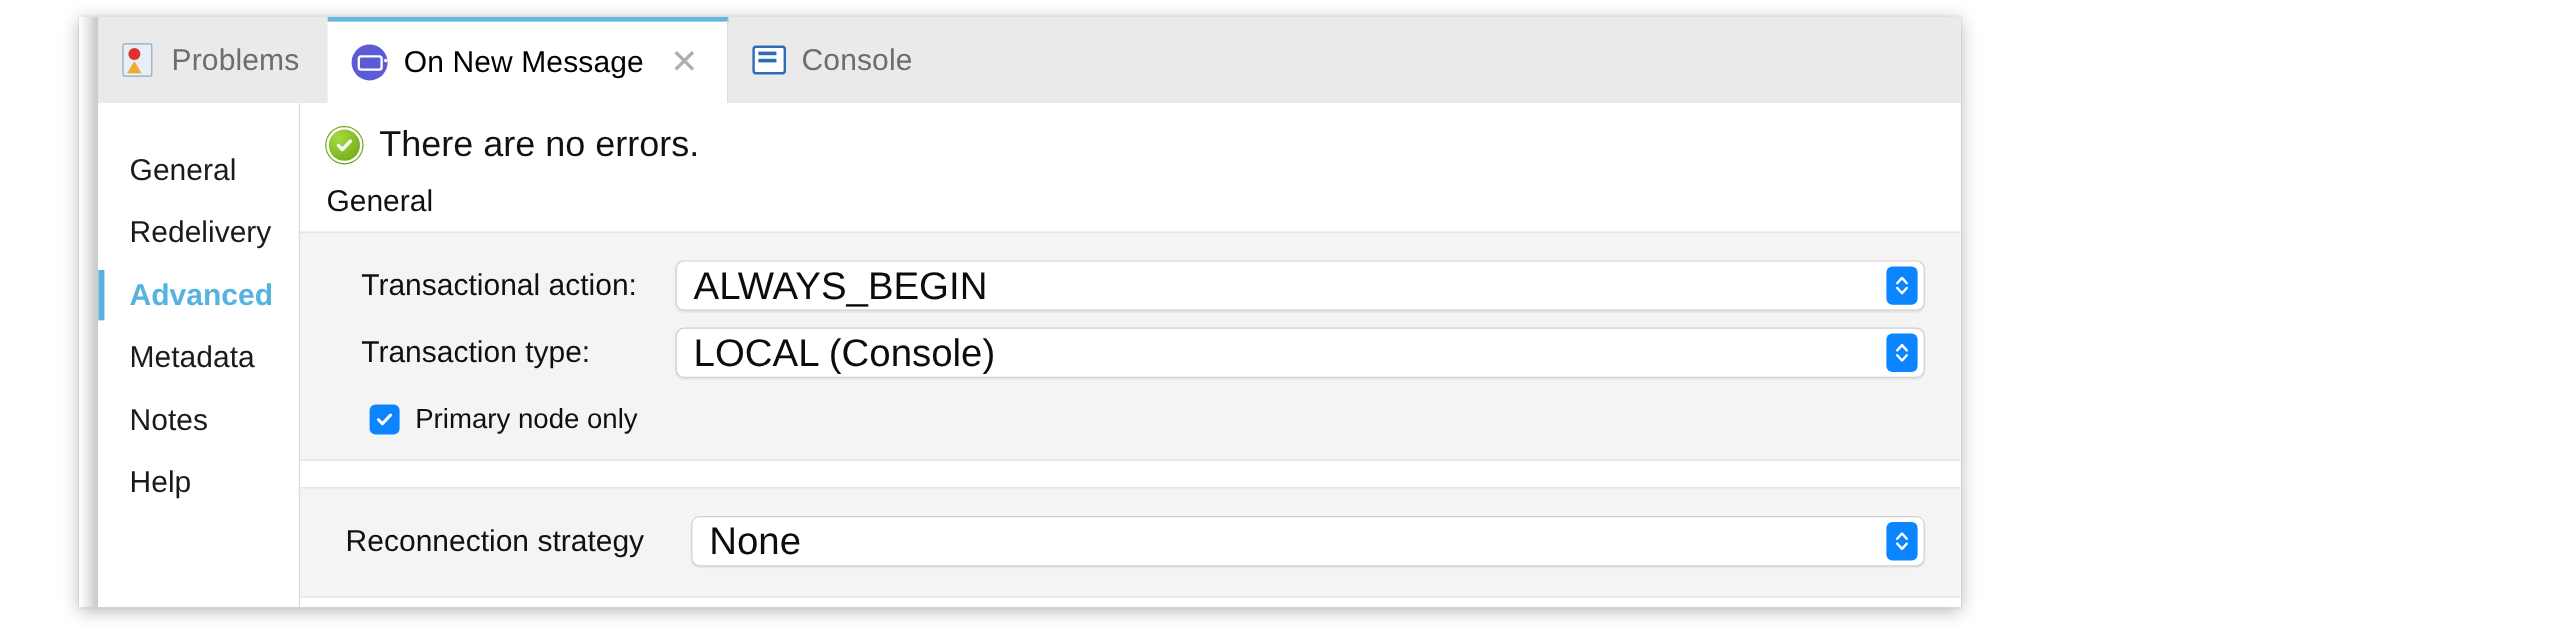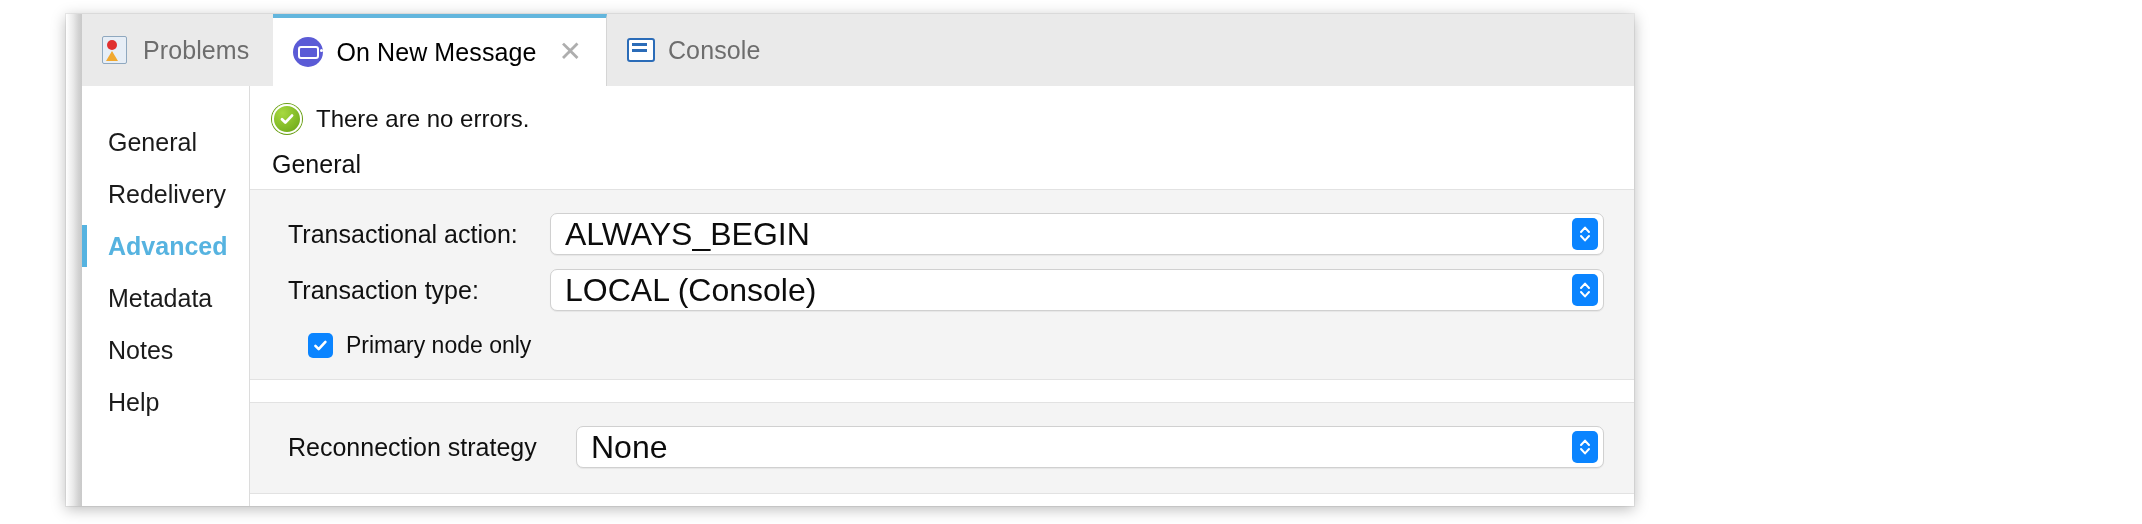--- a/index.html
+++ b/index.html
@@ -200,21 +200,21 @@
     background: #ffffff;
     overflow: hidden;
     position: relative;
   }
 
   .status-row {
     display: flex;
     align-items: center;
     gap: 14px;
     padding: 18px 0 16px 22px;
-    font-size: 24px;
+    font-size: 30px;
     color: #111111;
     text-align: center;
   }
   .icon-ok {
     width: 30px; height: 30px;
     border-radius: 50%;
     background: radial-gradient(circle at 35% 30%, #a7d93f 0%, #7db624 60%, #5f9410 100%);
     box-shadow: inset 0 0 0 2px #ffffff, 0 0 0 1px #6a9f15;
     display: inline-flex;
     align-items: center;
@@ -241,21 +241,21 @@
     align-items: center;
     padding: 7px 30px 7px 38px;
     gap: 0;
   }
   .field-label {
     font-size: 25px;
     color: #101010;
     flex: none;
     text-align: left;
   }
-  .label-w-a { width: 262px; }
+  .label-w-a { width: 262px; margin-left: 13px; }
   .label-w-b { width: 288px; }
 
   
   .select {
     position: relative;
     flex: 1;
     height: 42px;
     background: #ffffff;
     border: 1px solid #d0d0d0;
     border-radius: 7px;

